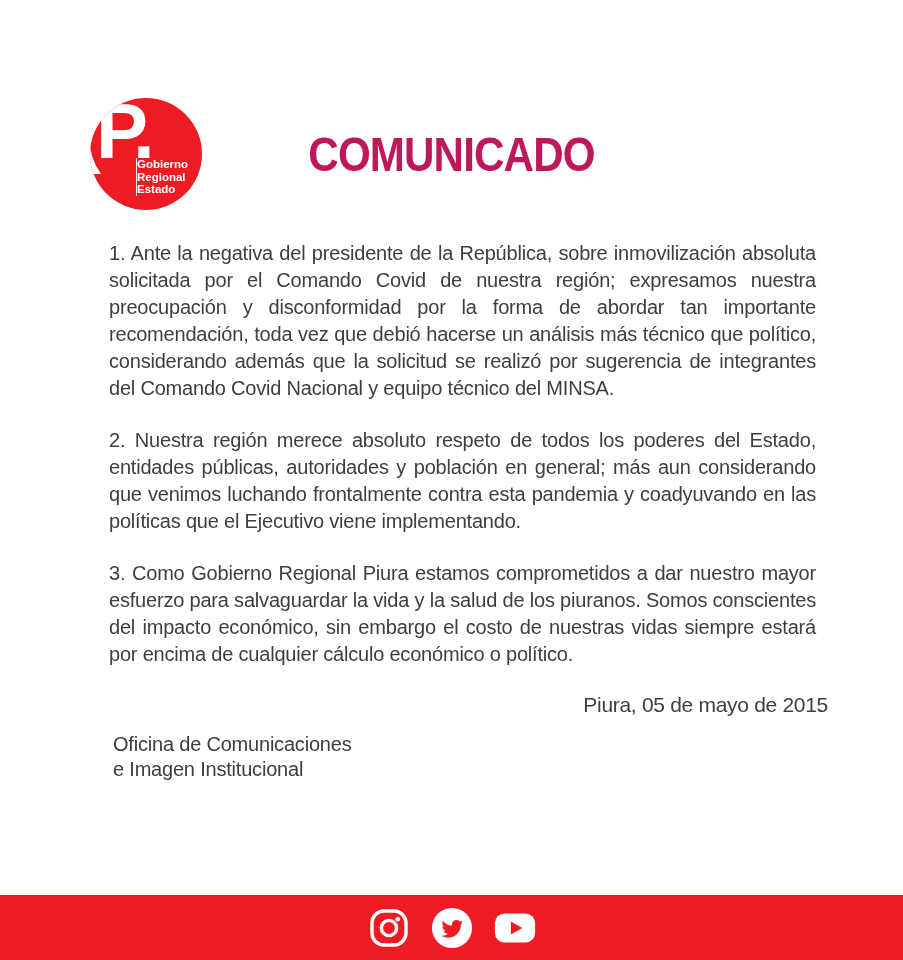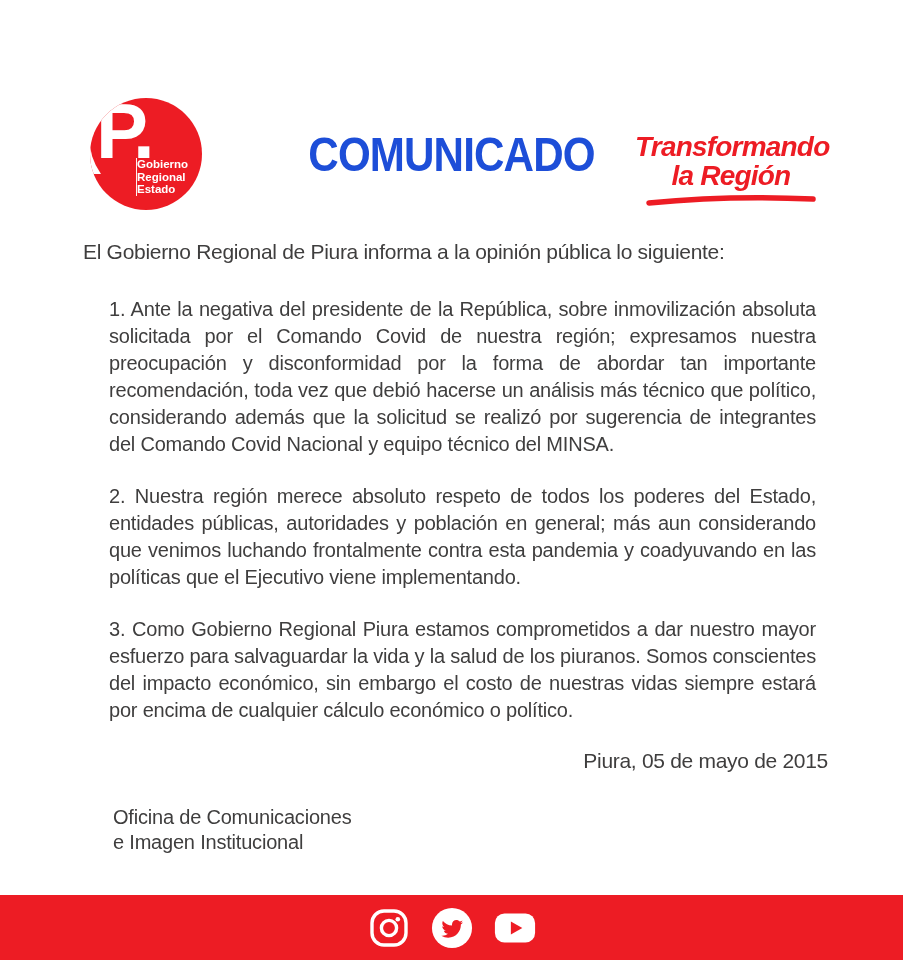--- a/index.html
+++ b/index.html
@@ -27,21 +27,21 @@
   }
   .logo-org {
     position: absolute; left: 46px; top: 60px;
     border-left: 1.5px solid rgba(255,255,255,.95);
     color: #fff; font-weight: 700; font-size: 11.5px; line-height: 12.5px;
     text-align: left; white-space: nowrap;
   }
   .page-title {
     position: absolute; left: 0; right: 0; top: 126px;
     text-align: center;
-    font-size: 49px; font-weight: 700; color: #1d4ed8;
+    font-size: 49px; font-weight: 700; color: #be185d;
     letter-spacing: -1px;
   }
   .page-title .squeeze { display: inline-block; transform: scaleX(0.86); transform-origin: center; }
   .slogan {
     position: absolute; right: 76px; top: 133px; width: 192px;
     text-align: center; color: #ed1c24;
     font-style: italic; font-weight: 700; line-height: 1.02;
   }
   .slogan-l1 { font-size: 28px; letter-spacing: -0.8px; display: block; }
   .slogan-l2 { font-size: 28px; letter-spacing: -0.8px; display: block; }
@@ -59,21 +59,21 @@
     font-size: 20px; line-height: 27px; letter-spacing: -0.2px;
     text-align: justify;
     margin-bottom: 25px;
   }
   .dateline {
     margin-top: 2px;
     text-align: right;
     font-size: 21px; letter-spacing: -0.3px;
   }
   .signature {
-    margin-top: 32px; margin-left: 30px;
+    margin-top: 15px; margin-left: 30px;
     font-size: 20px; line-height: 25px; letter-spacing: -0.2px;
   }
   
   .footer-bar {
     position: absolute; left: 0; right: 0; bottom: 0; height: 65px;
     background: #ed1c24;
     display: flex; align-items: center; justify-content: center;
     gap: 21px;
   }
   .social { width: 42px; height: 42px; display: flex; align-items: center; justify-content: center; cursor: pointer; }
@@ -87,32 +87,24 @@
     <span class="logo-monogram">(P.</span>
     <span class="logo-org">
       <span>Gobierno</span><br>
       <span>Regional</span><br>
       <span>Estado</span>
     </span>
   </div>
 
   <h1 class="page-title"><span class="squeeze">COMUNICADO</span></h1>
 
-  <div class="slogan">
-    <span class="slogan-l1">Transformando</span>
-    <span class="slogan-l2">la Región</span>
-    <svg class="slogan-swoosh" width="178" height="13" viewBox="0 0 178 13">
-      <path d="M7 9 Q 88 1 171 5" stroke="#ed1c24" stroke-width="5.5" fill="none" stroke-linecap="round"></path>
-    </svg>
-  </div>
 </div>
 
 <div class="doc">
 
-  <div class="intro">El Gobierno Regional de Piura informa a la opinión pública lo siguiente:</div>
 
   <div class="paragraphs">
     <p>1. Ante la negativa del presidente de la República, sobre inmovilización absoluta solicitada por el Comando Covid de nuestra región; expresamos nuestra preocupación y disconformidad por la forma de abordar tan importante recomendación, toda vez que debió hacerse un análisis más técnico que político, considerando además que la solicitud se realizó por sugerencia de integrantes del Comando Covid Nacional y equipo técnico del MINSA.</p>
     <p>2. Nuestra región merece absoluto respeto de todos los poderes del Estado, entidades públicas, autoridades y población en general; más aun considerando que venimos luchando frontalmente contra esta pandemia y coadyuvando en las políticas que el Ejecutivo viene implementando.</p>
     <p>3. Como Gobierno Regional Piura estamos comprometidos a dar nuestro mayor esfuerzo para salvaguardar la vida y la salud de los piuranos. Somos conscientes del impacto económico, sin embargo el costo de nuestras vidas siempre estará por encima de cualquier cálculo económico o político.</p>
   </div>
 
   <div class="dateline">Piura, 05 de mayo de 2015</div>
 
   <div class="signature">

